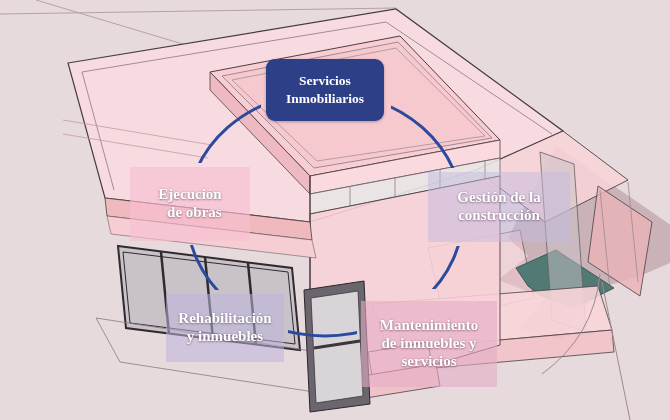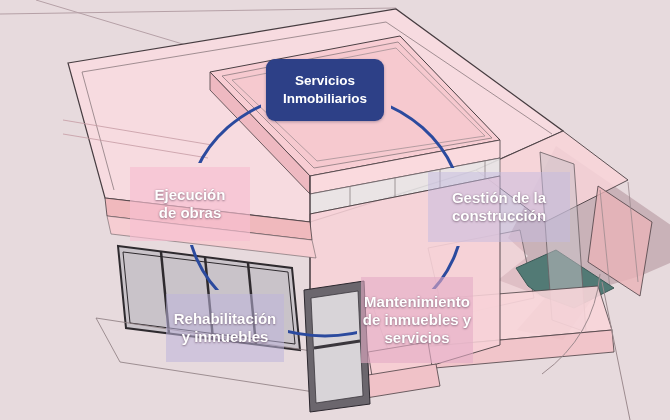--- a/index.html
+++ b/index.html
@@ -7,30 +7,31 @@
     position:relative; width:670px; height:420px; overflow:hidden;
     background:#e7dadd;
     font-family:"Liberation Sans", sans-serif;
   }
   .stage svg{position:absolute;left:0;top:0;}
   .dlabel{
     position:absolute; display:flex; align-items:center; justify-content:center;
     text-align:center; white-space:pre-line; color:#ffffff; font-weight:bold;
     font-size:15px; line-height:1.18;
     text-shadow:0 1px 2px rgba(96,72,92,.55), 0 0 2px rgba(96,72,92,.35);
+    font-family:Liberation Serif, serif;
   }
   .dlabel.center{
     left:266px; top:59px; width:118px; height:62px;
     background:#2d4087; border-radius:9px; font-size:13.5px; line-height:1.3;
     box-shadow:0 1px 3px rgba(40,40,80,.35); text-shadow:none;
   }
-  .dlabel.ejecucion    {left:130px; top:167px; width:120px; height:74px; background:rgba(247,190,209,.65);}
+  .dlabel.ejecucion    {left:130px; top:167px; width:120px; height:74px; background:rgba(247,190,209,.65);text-align:right;}
   .dlabel.gestion      {left:403px; top:172px; width:142px; height:70px; background:rgba(196,186,224,.50);margin-left:25px;}
   .dlabel.rehabilitacion{left:166px; top:294px; width:118px; height:68px; background:rgba(189,180,219,.55);}
-  .dlabel.mantenimiento{left:361px; top:277px; width:112px; height:86px; background:rgba(228,172,198,.60);}
+  .dlabel.mantenimiento{left:361px; top:301px; width:136px; height:86px; background:rgba(228,172,198,.60);}
 </style>
 </head>
 <body>
 
 <div class="stage">
 
   <svg width="670" height="420" viewBox="0 0 670 420">
 
     <defs>
       <mask id="arcmask">

